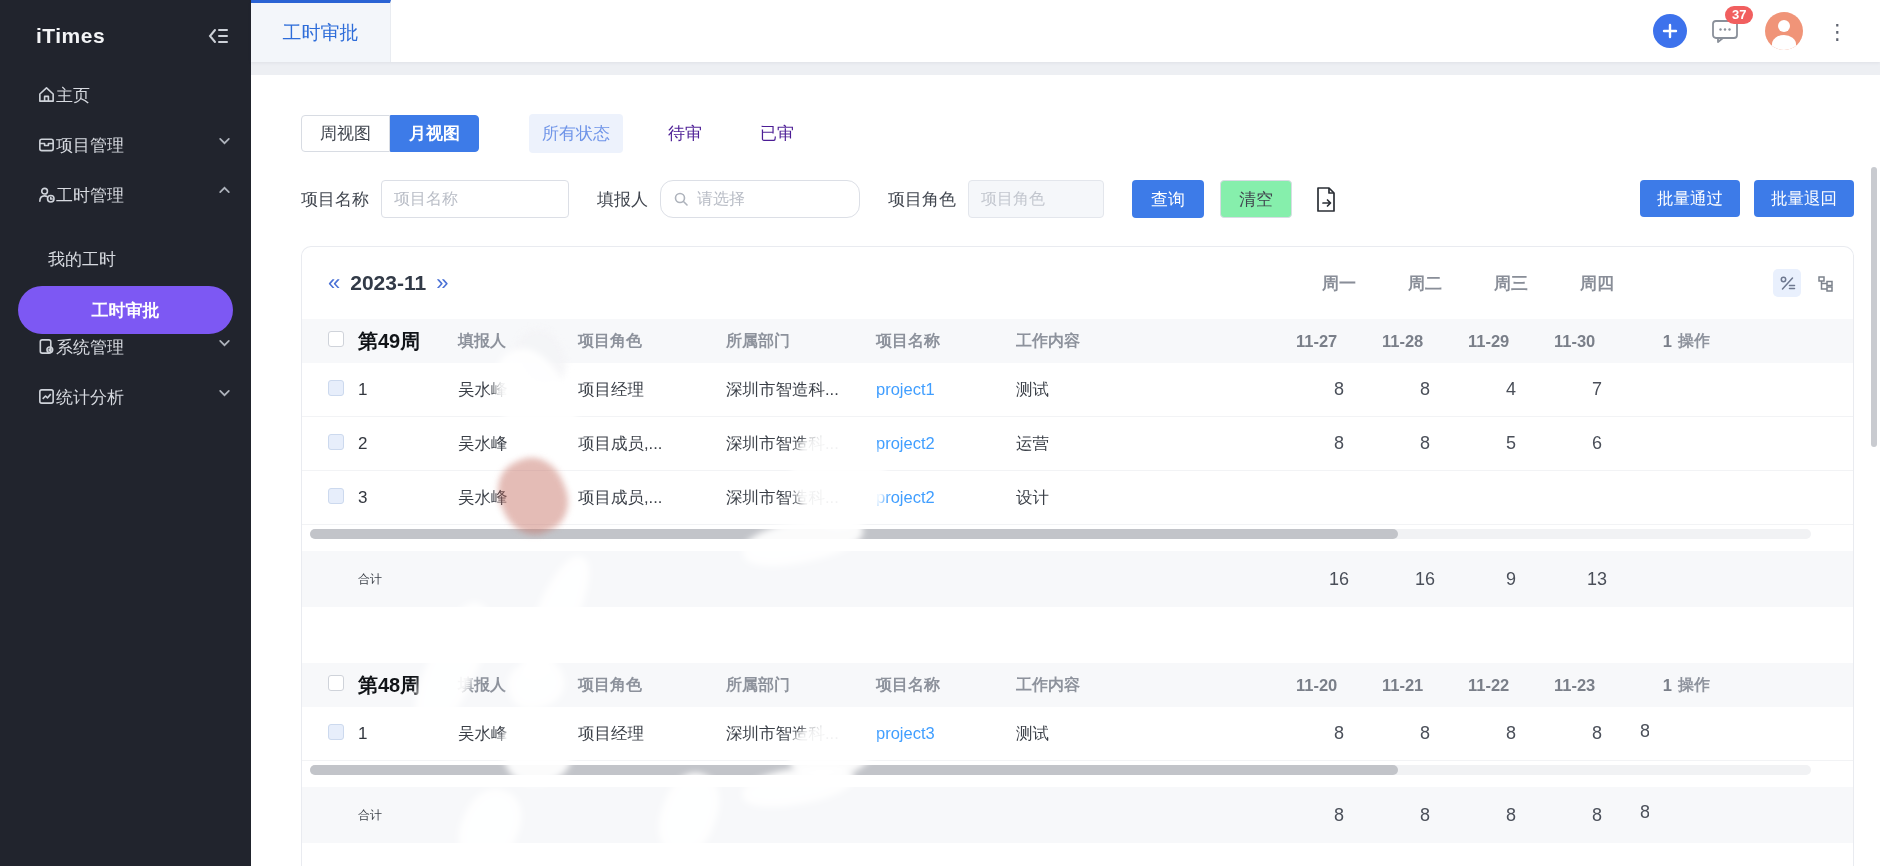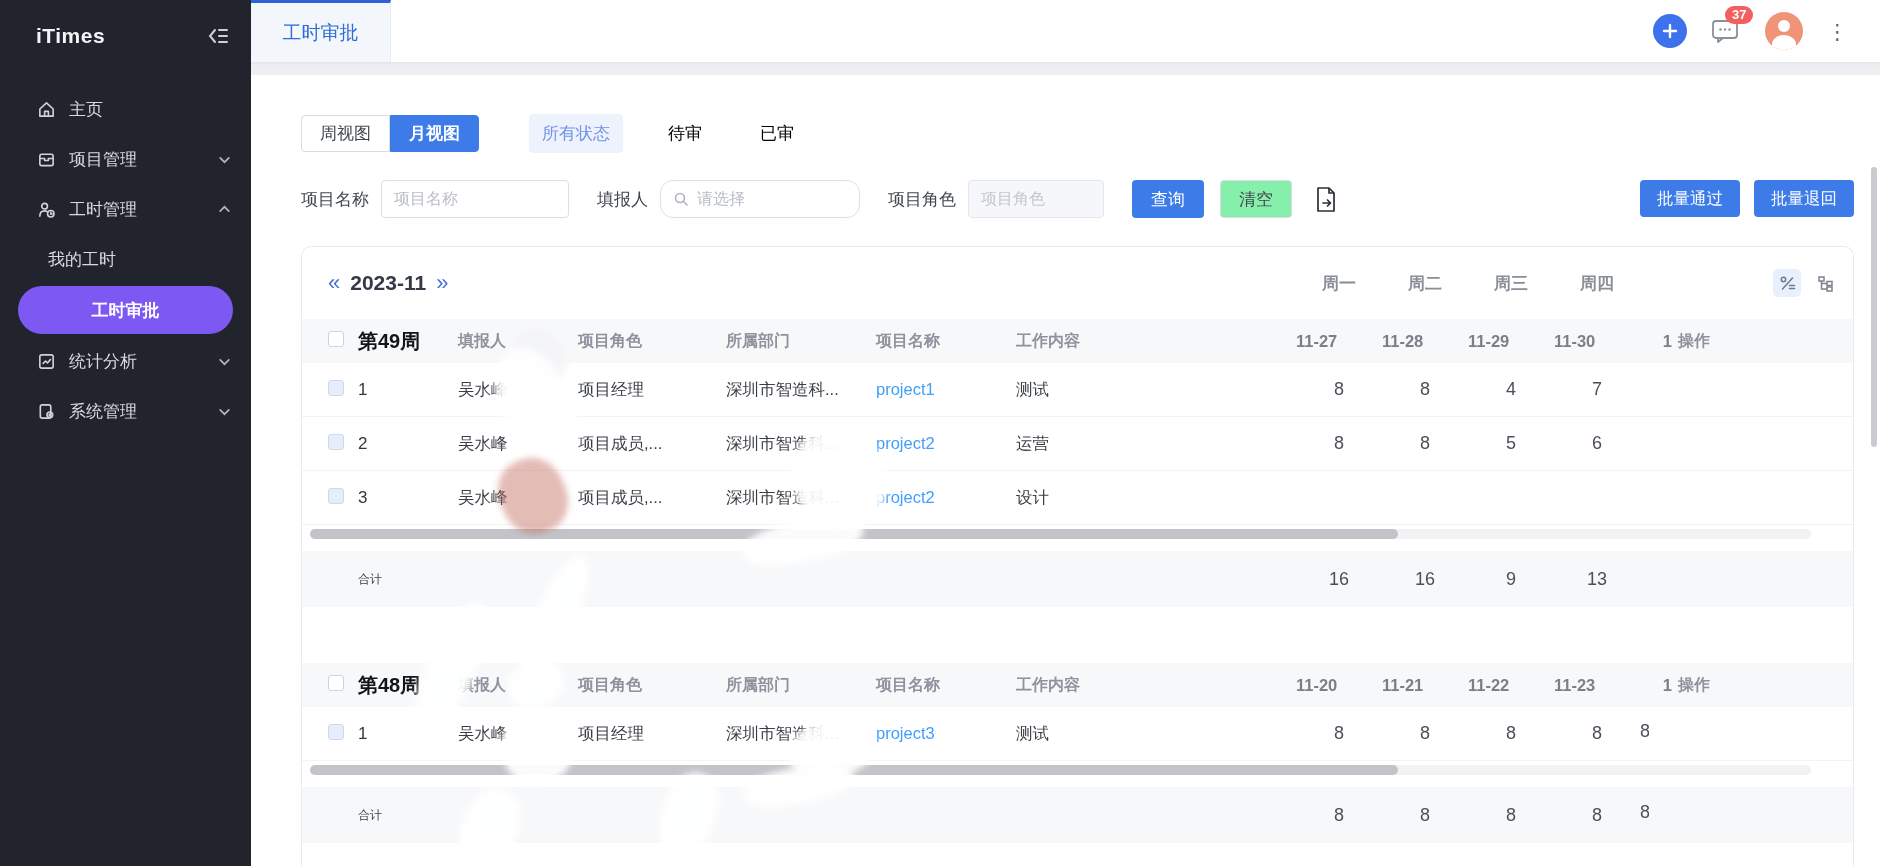--- a/index.html
+++ b/index.html
@@ -5,21 +5,21 @@
   * { margin:0; padding:0; box-sizing:border-box; }
   html,body { width:1880px; height:866px; overflow:hidden; }
   body { font-family:"Liberation Sans","DejaVu Sans",sans-serif; background:#fff; position:relative; color:#333; }
 
   
   .sidebar { position:absolute; left:0; top:0; width:251px; height:866px; background:#21242d; }
   .logo-row { display:flex; align-items:center; justify-content:space-between; padding:24px 22px 0 36px; }
   .logo { color:#f3f4f6; font-size:21px; font-weight:800; letter-spacing:.5px; }
   .collapse-btn { color:#cdd1d8; cursor:pointer; display:flex; align-items:center; }
   .menu { margin-top:36px; }
-  .menu-item { height:50px; display:flex; align-items:center; gap:13px; padding:0 20px 0 36px; color:#d7dae0; font-size:17px; cursor:pointer; }
+  .menu-item { height:50px; display:flex; padding:0 20px 0 36px; color:#d7dae0; font-size:17px; cursor:pointer; }
   .menu-item .mi-icon { width:20px; height:20px; display:flex; align-items:center; justify-content:center; color:#cfd3da; }
   .menu-item .mi-label { flex:1; }
   .menu-item .chev { color:#aeb3bc; display:flex; }
   .menu-sub { height:50px; display:flex; align-items:center; padding-left:48px; color:#d7dae0; font-size:17px; cursor:pointer; }
   .menu-sub.active { background:#7d58f3; border-radius:24px; margin:2px 18px; height:48px; padding-left:0; justify-content:center; color:#fff; font-weight:600; }
 
   
   .topbar { position:absolute; left:251px; top:0; width:1629px; height:62px; background:#fff; box-shadow:0 1px 3px rgba(60,70,90,.08); z-index:5; }
   .tab { position:absolute; left:0; top:0; width:140px; height:62px; background:#f3f6fa; border-top:3px solid #2a63d4; border-right:1px solid #e9ecf1; display:flex; align-items:center; justify-content:center; color:#2d6cd9; font-size:19px; cursor:pointer; }
   .top-icons { position:absolute; right:32px; top:0; height:62px; display:flex; align-items:center; gap:24px; }
@@ -33,21 +33,21 @@
 
   
   .content { position:absolute; left:251px; top:62px; width:1629px; height:804px; background:#fff; }
   .content .gray-strip { position:absolute; left:0; top:0; width:100%; height:13px; background:#edeff3; }
 
   .toolbar1 { position:absolute; left:50px; top:52px; display:flex; align-items:center; }
   .vt-btn { height:37px; min-width:88px; padding:0 18px; font-size:17px; display:flex; align-items:center; justify-content:center; cursor:pointer; background:#fff; border:1px solid #d8dce3; color:#41464f; }
   .vt-btn.first { border-radius:4px 0 0 4px; }
   .vt-btn.active { background:#3d7be8; border-color:#3d7be8; color:#fff; border-radius:0 4px 4px 0; font-weight:600; }
   .status-group { display:flex; align-items:center; gap:32px; margin-left:50px; }
-  .status-pill { padding:8px 13px; border-radius:4px; font-size:17px; color:#000000; cursor:pointer; }
+  .status-pill { padding:8px 13px; border-radius:4px; font-size:17px; color:#4c1d95; cursor:pointer; }
   .status-pill.active { background:#edf2fc; color:#7095e8; }
 
   .toolbar2 { position:absolute; left:50px; top:118px; display:flex; align-items:center; }
   .f-label { color:#41464f; font-size:17px; margin-right:12px; white-space:nowrap; }
   .f-input { height:38px; border:1px solid #dcdfe6; border-radius:4px; background:#fff; display:flex; align-items:center; padding:0 12px; margin-right:28px; }
   .f-input input { border:none; outline:none; font-size:16px; width:100%; background:transparent; color:#333; }
   .f-input input::placeholder { color:#b9bdc6; }
   .f-input.w-name { width:188px; }
   .f-input.w-select { width:200px; gap:8px;border-radius:13px; }
   .f-input.w-role { width:136px; background:#f5f7fa; border-color:#e3e6ec; }
@@ -164,40 +164,40 @@
     </div>
     <div class="menu-sub">
       <span>我的工时</span>
     </div>
     <div class="menu-sub active">
       <span>工时审批</span>
     </div>
     <div class="menu-item">
       <span class="mi-icon">
         <svg width="19" height="19" viewBox="0 0 20 20" fill="none" stroke="currentColor" stroke-width="1.7" stroke-linejoin="round">
-            <rect x="3" y="3" width="14" height="14" rx="2"></rect>
-            <path d="M6 12.5 L9 9.5 L11 11.5 L14.5 7.5"></path>
-          </svg>
-      </span>
-      <span class="mi-label">统计分析</span>
+            <rect x="3.5" y="3" width="11" height="14" rx="2"></rect>
+            <circle cx="13.5" cy="13.5" r="3"></circle>
+            <circle cx="13.5" cy="13.5" r="0.8" fill="currentColor"></circle>
+          </svg>
+      </span>
+      <span class="mi-label">系统管理</span>
       <span class="chev">
         <svg width="13" height="13" viewBox="0 0 12 12" fill="none" stroke="currentColor" stroke-width="1.6" stroke-linecap="round">
             <path d="M2 4.5 L6 8.5 L10 4.5"></path>
           </svg>
       </span>
     </div>
     <div class="menu-item">
       <span class="mi-icon">
         <svg width="19" height="19" viewBox="0 0 20 20" fill="none" stroke="currentColor" stroke-width="1.7" stroke-linejoin="round">
-            <rect x="3.5" y="3" width="11" height="14" rx="2"></rect>
-            <circle cx="13.5" cy="13.5" r="3"></circle>
-            <circle cx="13.5" cy="13.5" r="0.8" fill="currentColor"></circle>
-          </svg>
-      </span>
-      <span class="mi-label">系统管理</span>
+            <rect x="3" y="3" width="14" height="14" rx="2"></rect>
+            <path d="M6 12.5 L9 9.5 L11 11.5 L14.5 7.5"></path>
+          </svg>
+      </span>
+      <span class="mi-label">统计分析</span>
       <span class="chev">
         <svg width="13" height="13" viewBox="0 0 12 12" fill="none" stroke="currentColor" stroke-width="1.6" stroke-linecap="round">
             <path d="M2 4.5 L6 8.5 L10 4.5"></path>
           </svg>
       </span>
     </div>
   </div>
 </div>
 
 <div class="topbar">

